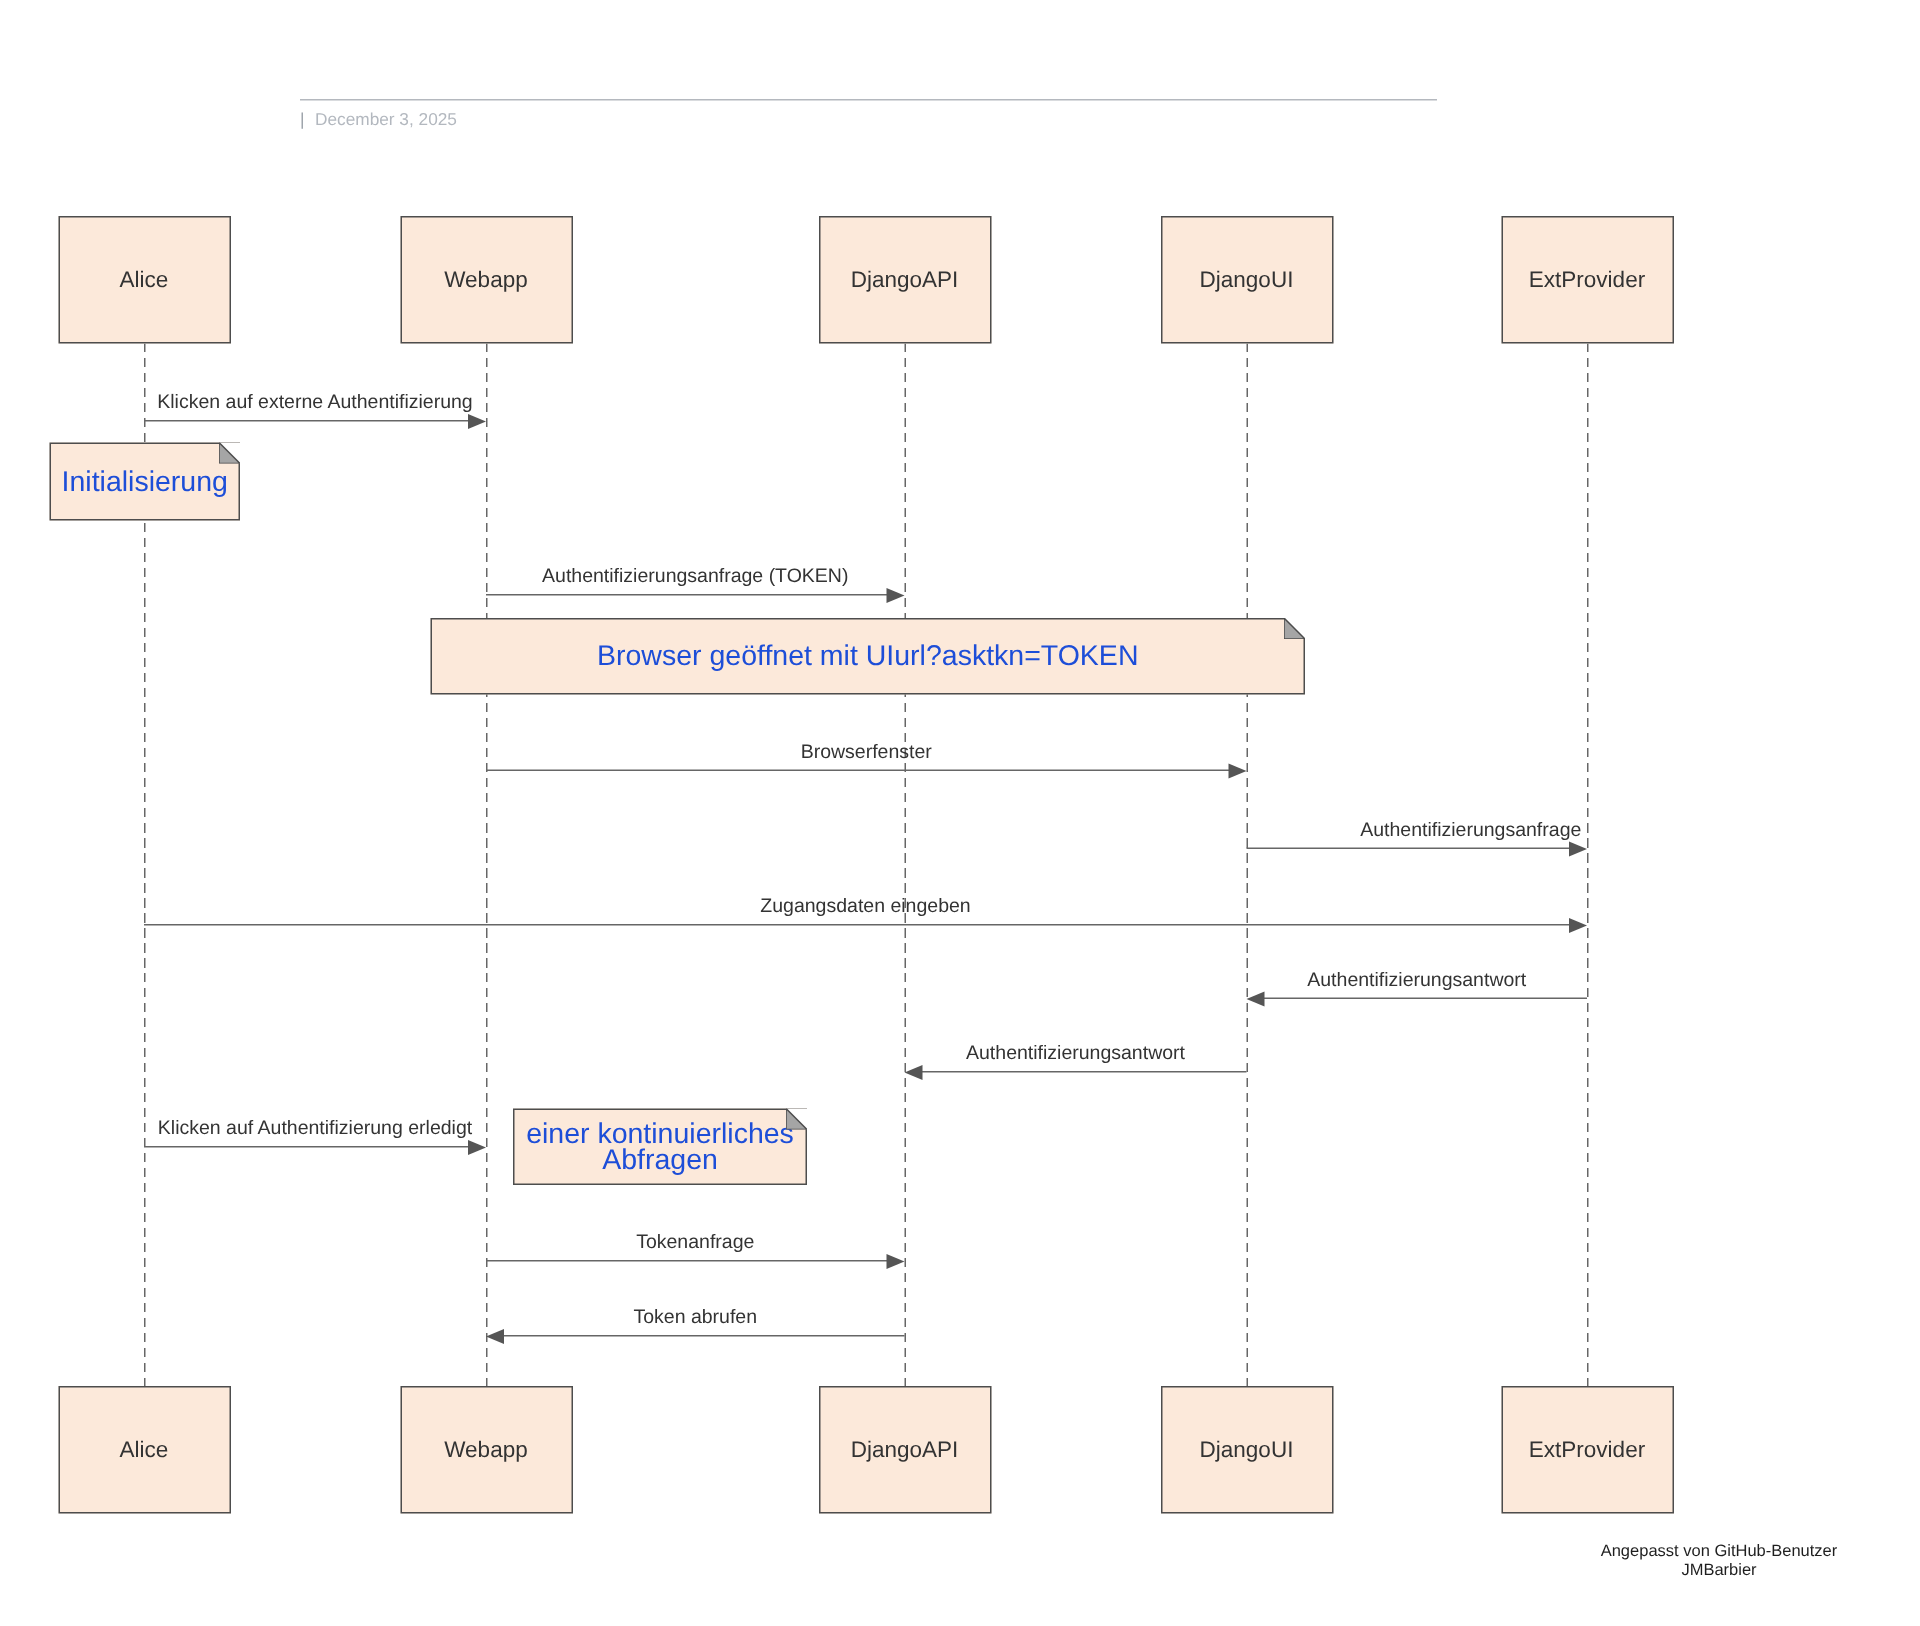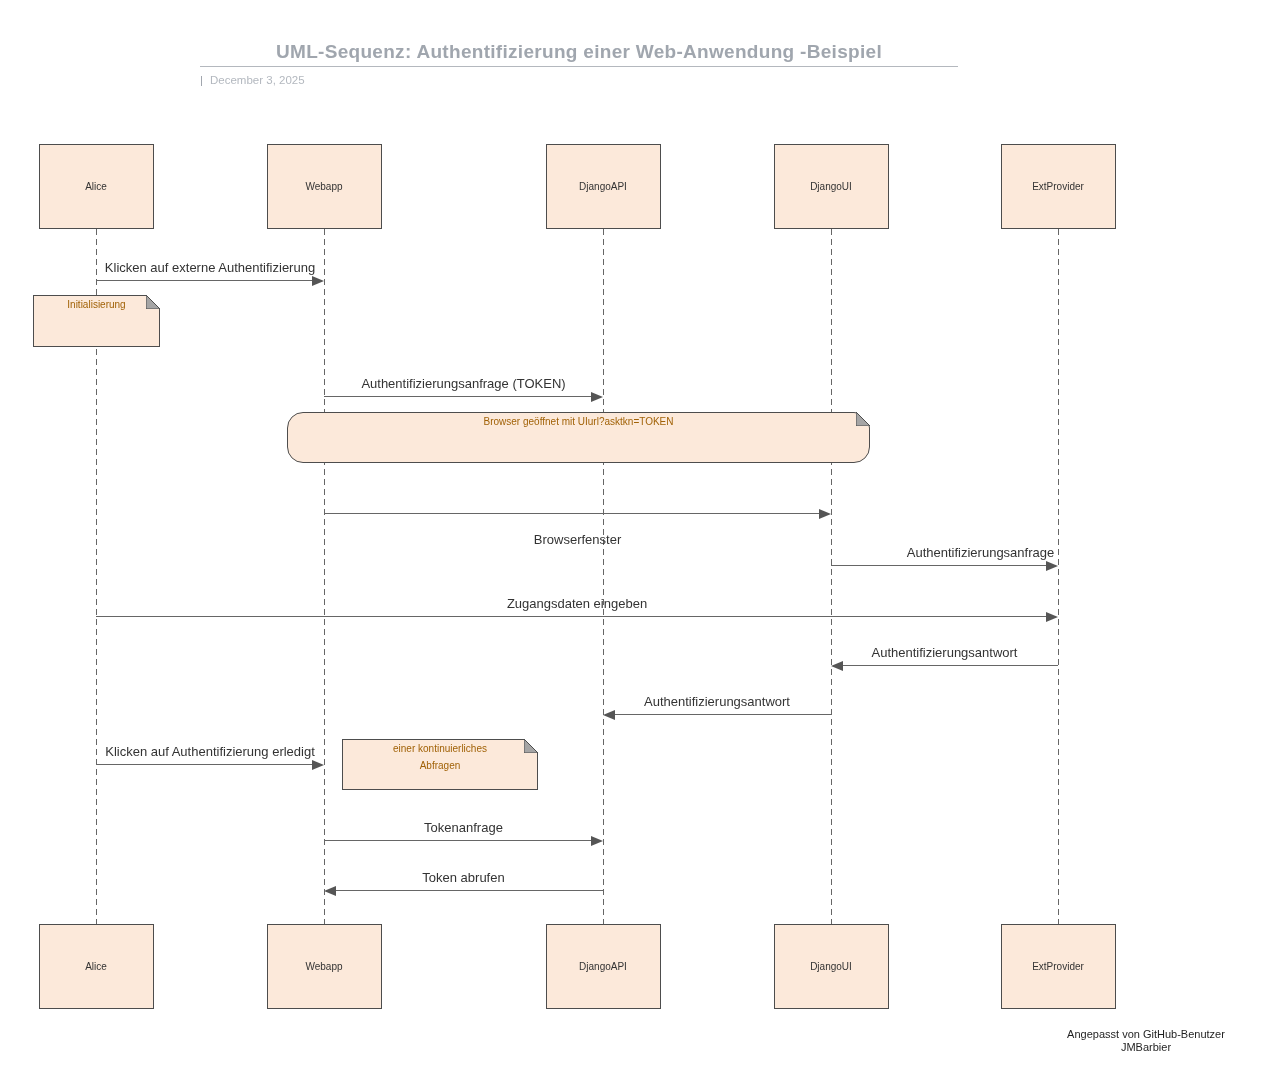--- a/index.html
+++ b/index.html
@@ -11,44 +11,43 @@
   .title{position:absolute;left:200px;top:41px;width:758px;text-align:center;
     font-size:19px;font-weight:bold;color:#a0a6ae;letter-spacing:.3px;}
   .title-rule{position:absolute;left:200px;top:66px;width:758px;height:0;
     border-top:1px solid #b4b8be;}
   .date-row{position:absolute;left:200px;top:74px;width:758px;
     font-size:11.5px;color:#b3b8bf;}
   .date-sep{margin-right:7px;color:#9aa0a8;}
   .actor{position:absolute;width:115px;height:85px;box-sizing:border-box;
     background:var(--fill);border:1px solid var(--bord);
     display:flex;align-items:center;justify-content:center;
-    font-size:10px;color:#333333;}
+    font-size:15px;color:#333333;}
   .lifeline{position:absolute;width:1px;
     background:repeating-linear-gradient(to bottom,#666 0,#666 6px,transparent 6px,transparent 10px);}
   .msg-line{position:absolute;height:0;border-top:1px solid var(--line);}
   .msg-label{position:absolute;transform:translateX(-50%);white-space:nowrap;
     font-size:13px;color:#333333;height:18px;line-height:18px;}
   .arrow{position:absolute;width:0;height:0;}
   .arrow.right{border-top:5px solid transparent;border-bottom:5px solid transparent;
     border-left:12px solid var(--arrow);}
   .arrow.left{border-top:5px solid transparent;border-bottom:5px solid transparent;
     border-right:12px solid var(--arrow);}
   .note{position:absolute;box-sizing:border-box;background:var(--fill);
     border:1px solid var(--bord);display:flex;flex-direction:column;
-    align-items:center;
-    font-size:10px;color:#a16207;line-height:17px;}
+    align-items:center;justify-content:center;
+    font-size:19px;color:#1d4ed8;line-height:17px;}
   .note svg{position:absolute;top:-1px;right:-1px;}
   .footer{position:absolute;left:1026px;top:1028px;width:240px;text-align:center;
     font-size:11px;line-height:13px;color:#1f1f1f;}
 </style>
 </head>
 <body>
 
 <div id="canvas" style="--fill: #fce9da; --bord: #4d4d4d; --line: #666666; --arrow: #555555;">
-  <div class="title">UML-Sequenz: Authentifizierung einer Web-Anwendung -Beispiel</div>
   <div class="title-rule"></div>
   <div class="date-row">
     <span class="date-sep">|</span><span>December 3, 2025</span>
   </div>
 
   <div id="diagram-layer">
       <div class="lifeline" style="left: 95.5px; top: 229px; height: 695px;"></div>
       <div class="lifeline" style="left: 323.5px; top: 229px; height: 695px;"></div>
       <div class="lifeline" style="left: 602.5px; top: 229px; height: 695px;"></div>
       <div class="lifeline" style="left: 830.5px; top: 229px; height: 695px;"></div>
@@ -84,21 +83,21 @@
         <span>ExtProvider</span>
       </div>
       <div class="msg-line" style="top: 280px; left: 96px; width: 217px;"></div>
       <div class="arrow right" style="top: 276px; left: 312px;"></div>
       <div class="msg-label" style="left: 210px; top: 259px;">Klicken auf externe Authentifizierung</div>
       <div class="msg-line" style="top: 396px; left: 324px; width: 268px;"></div>
       <div class="arrow right" style="top: 392px; left: 591px;"></div>
       <div class="msg-label" style="left: 463.5px; top: 375px;">Authentifizierungsanfrage (TOKEN)</div>
       <div class="msg-line" style="top: 513px; left: 324px; width: 496px;"></div>
       <div class="arrow right" style="top: 509px; left: 819px;"></div>
-      <div class="msg-label" style="left: 577.5px; top: 492px; margin-top: 39px;">Browserfenster</div>
+      <div class="msg-label" style="left: 577.5px; top: 492px;">Browserfenster</div>
       <div class="msg-line" style="top: 565px; left: 831px; width: 216px;"></div>
       <div class="arrow right" style="top: 561px; left: 1046px;"></div>
       <div class="msg-label" style="left: 944.5px; top: 544px; margin-left: 36px;">Authentifizierungsanfrage</div>
       <div class="msg-line" style="top: 616px; left: 96px; width: 951px;"></div>
       <div class="arrow right" style="top: 612px; left: 1046px;"></div>
       <div class="msg-label" style="left: 577px; top: 595px;">Zugangsdaten eingeben</div>
       <div class="msg-line" style="top: 665px; left: 842px; width: 216px;"></div>
       <div class="arrow left" style="top: 661px; left: 831px;"></div>
       <div class="msg-label" style="left: 944.5px; top: 644px;">Authentifizierungsantwort</div>
       <div class="msg-line" style="top: 714px; left: 614px; width: 217px;"></div>
@@ -113,21 +112,21 @@
       <div class="msg-line" style="top: 890px; left: 335px; width: 268px;"></div>
       <div class="arrow left" style="top: 886px; left: 324px;"></div>
       <div class="msg-label" style="left: 463.5px; top: 869px;">Token abrufen</div>
       <div class="note" style="left: 33px; top: 295px; width: 127px; height: 52px;">
         <svg width="14" height="14" viewBox="0 0 14 14">
           <polygon points="0,0 14,0 14,14" fill="#ffffff"></polygon>
           <polygon points="0,0 14,14 0,14" fill="#a5a5a5" stroke="#4d4d4d" stroke-width="1"></polygon>
         </svg>
         <div>Initialisierung</div>
       </div>
-      <div class="note" style="left: 287px; top: 412px; width: 583px; height: 51px; border-radius: 16px;">
+      <div class="note" style="left: 287px; top: 412px; width: 583px; height: 51px;">
         <svg width="14" height="14" viewBox="0 0 14 14">
           <polygon points="0,0 14,0 14,14" fill="#ffffff"></polygon>
           <polygon points="0,0 14,14 0,14" fill="#a5a5a5" stroke="#4d4d4d" stroke-width="1"></polygon>
         </svg>
         <div>Browser geöffnet mit UIurl?asktkn=TOKEN</div>
       </div>
       <div class="note" style="left: 342px; top: 739px; width: 196px; height: 51px;">
         <svg width="14" height="14" viewBox="0 0 14 14">
           <polygon points="0,0 14,0 14,14" fill="#ffffff"></polygon>
           <polygon points="0,0 14,14 0,14" fill="#a5a5a5" stroke="#4d4d4d" stroke-width="1"></polygon>

